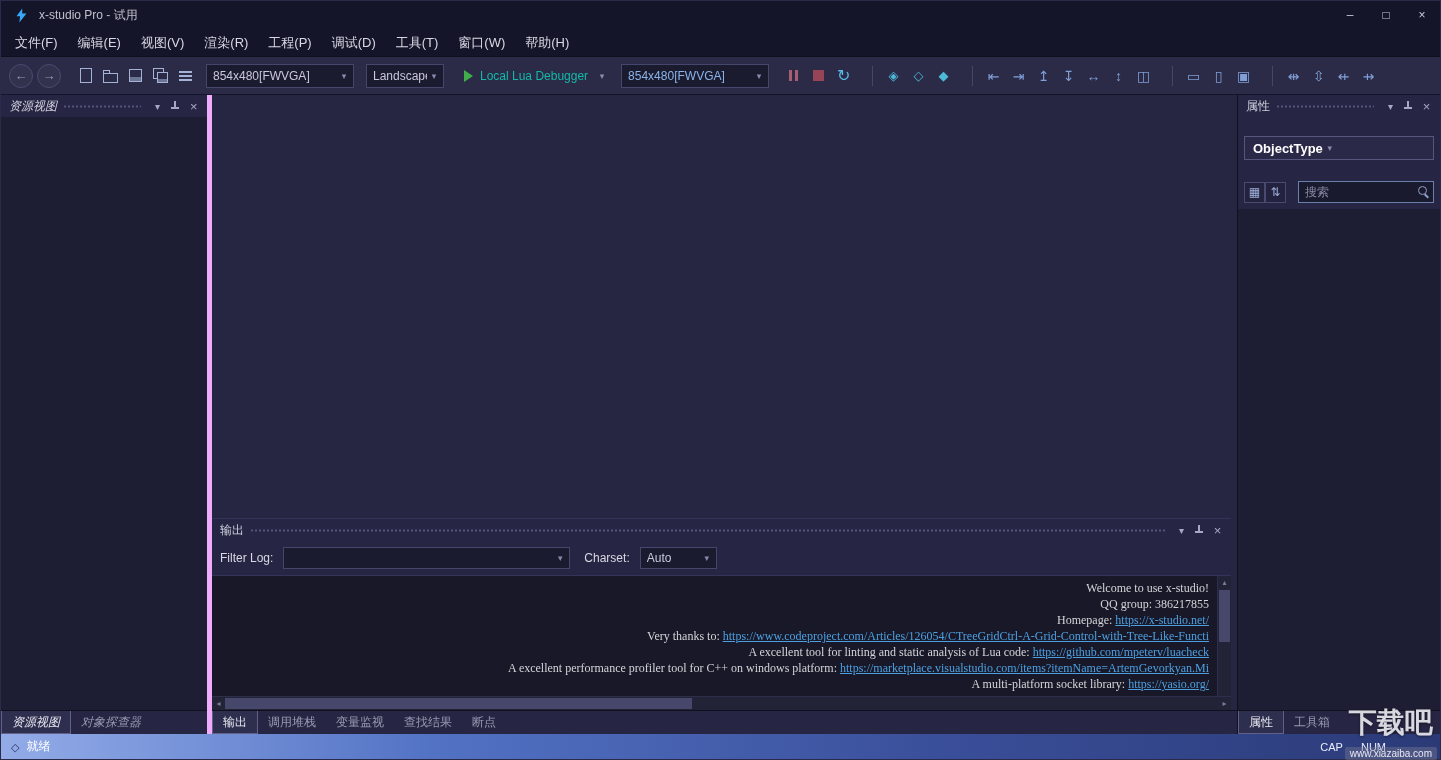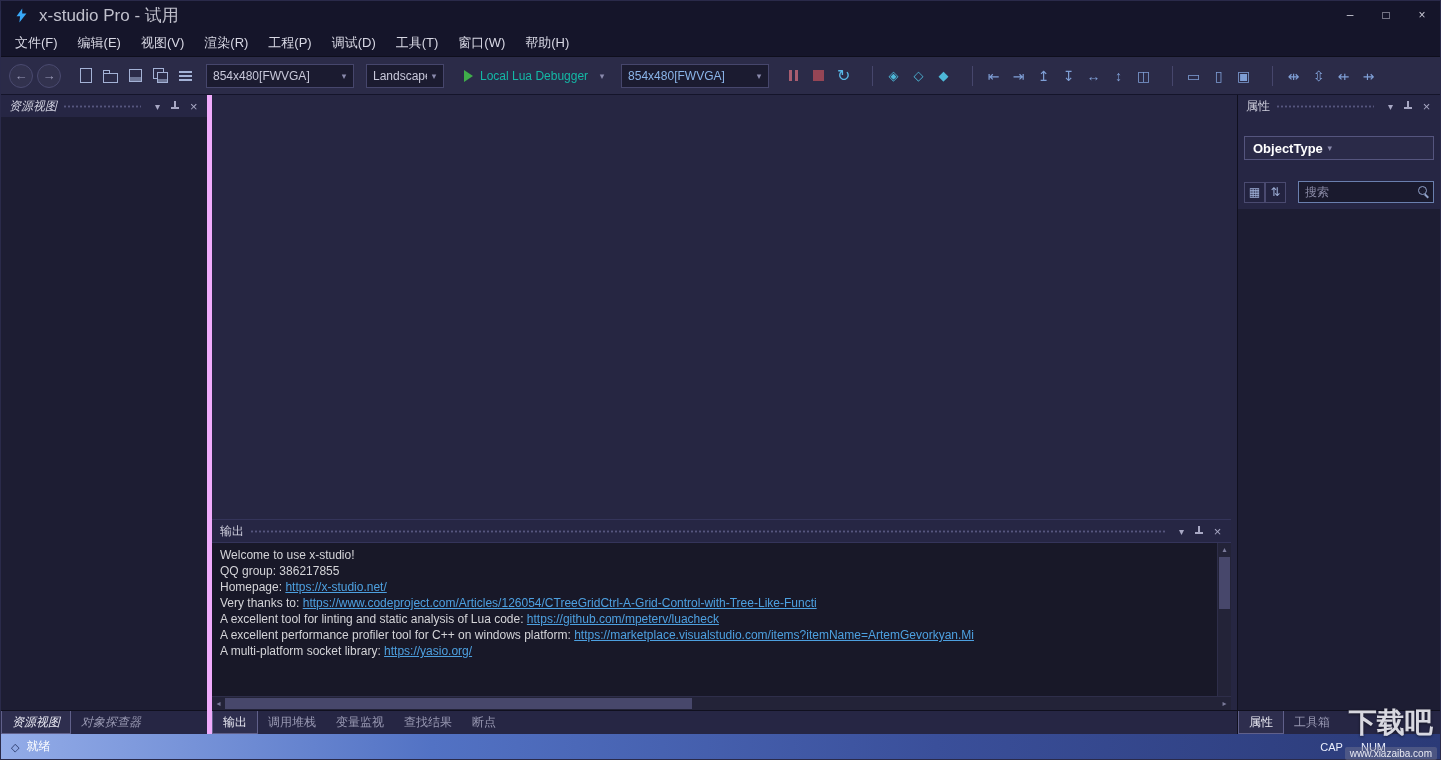--- a/index.html
+++ b/index.html
@@ -9,21 +9,21 @@
     background:#101020;user-select:none;
   }
   .app{
     width:100%;height:100%;display:flex;flex-direction:column;
     background:var(--workspace-bg,#262642);
     border:1px solid #2a2a4a;box-sizing:border-box;
   }
   
   .titlebar{height:28px;flex:0 0 28px;background:var(--titlebar-bg,#15152a);display:flex;align-items:center;padding-left:10px;}
   .app-icon{width:20px;height:20px;display:flex;align-items:center;justify-content:center;margin-right:8px;}
-  .title{font-size:17px;color:#c0c0cc;}
+  .title{font-size:12px;color:#c0c0cc;}
   .win-controls{margin-left:auto;display:flex;}
   .win-btn{width:36px;height:28px;display:flex;align-items:center;justify-content:center;color:#c8c8d4;font-size:12px;cursor:default;}
   
   .menubar{height:27px;flex:0 0 27px;background:var(--titlebar-bg,#15152a);display:flex;align-items:center;padding-left:4px;border-bottom:1px solid #0e0e1c;}
   .menu-item{padding:0 10px;height:27px;display:flex;align-items:center;font-size:13px;color:#d8d8e4;cursor:default;}
   
   .toolbar{height:37px;flex:0 0 37px;background:var(--toolbar-bg,#2b2b48);display:flex;align-items:center;padding:0 8px;border-bottom:1px solid #14142a;}
   .tb-group{display:inline-flex;align-items:center;margin-right:8px;}
   .tb-sep{width:1px;height:20px;background:#46466c;margin:0 8px;flex:0 0 1px;}
   .tb-ico{width:25px;height:24px;display:inline-flex;align-items:center;justify-content:center;font-size:14px;color:var(--icon-blue,#7f9fd6);position:relative;cursor:default;}
@@ -68,21 +68,21 @@
   .tab{display:flex;align-items:center;padding:0 10px;font-size:12px;color:#9898b2;cursor:default;box-sizing:border-box;}
   .tab.active{background:#2e2e4e;border:1px solid #60608a;border-top:none;color:#e8e8f2;}
   
   .editor-area{flex:1;background:var(--workspace-bg,#262642);min-height:0;}
   .output-panel{flex:0 0 190px;display:flex;flex-direction:column;background:var(--chrome-bg,#262644);border-top:1px solid #34345a;margin-right:6px;}
   .filter-row{height:34px;flex:0 0 34px;display:flex;align-items:center;padding:0 8px;}
   .flabel{font-size:12px;color:#d8d8e4;margin-right:10px;}
   .filter-combo{width:287px;height:22px;margin-right:14px;}
   .charset-combo{width:77px;height:22px;}
   .console-wrap{flex:1;display:flex;min-height:0;border-top:1px solid #34345a;}
-  .console{flex:1;background:var(--console-bg,#181828);overflow:hidden;padding:4px 8px;font-family:Liberation Sans, sans-serif;font-size:12px;line-height:16px;color:#d4d4d8;min-width:0;}
+  .console{flex:1;background:var(--console-bg,#181828);overflow:hidden;padding:4px 8px;font-family:Liberation Serif, serif;font-size:12px;line-height:16px;color:#d4d4d8;min-width:0;text-align:right;}
   .console-line{white-space:pre;}
   .console-link{color:var(--link,#4da0e0);text-decoration:underline;cursor:pointer;}
   .vscroll{flex:0 0 13px;background:#232338;display:flex;flex-direction:column;align-items:center;border-left:1px solid #2e2e4a;}
   .vthumb{width:11px;height:52px;background:#47476b;margin-top:1px;}
   .hscroll{height:13px;flex:0 0 13px;display:flex;align-items:center;background:#232338;border-top:1px solid #2e2e4a;}
   .sarrow{width:13px;height:13px;display:flex;align-items:center;justify-content:center;color:#7a7a9a;font-size:8px;cursor:default;}
   .sarrow.up::before{content:"▴";}
   .sarrow.left::before{content:"◂";}
   .sarrow.right::before{content:"▸";}
   .htrack{flex:1;height:13px;position:relative;}
@@ -224,20 +224,32 @@
     <div class="center" data-name="center-column">
       <div class="editor-area" data-name="design-canvas"></div>
 
       <div class="output-panel" data-name="output-panel">
         <div class="panel-header" data-name="output-header">
           <span data-name="panel-title">输出</span>
           <span class="ph-dots" data-name="header-dots"></span>
           <span class="ph-ico chev-i" data-name="panel-menu-icon"></span>
           <span class="ph-ico pin-i" data-name="pin-icon"></span>
           <span class="ph-ico close-i" data-name="close-icon"></span>
+        </div>
+        <div class="filter-row" data-name="output-filter-row">
+          <span class="flabel" data-name="filter-log-label">Filter Log:</span>
+          <div class="combo filter-combo" data-name="filter-log-select">
+            <span class="combo-val" data-name="filter-log-value"></span>
+            <span class="chev" data-name="chevron-down-icon"></span>
+          </div>
+          <span class="flabel" data-name="charset-label">Charset:</span>
+          <div class="combo charset-combo" data-name="charset-select">
+            <span class="combo-val" data-name="charset-value">Auto</span>
+            <span class="chev" data-name="chevron-down-icon"></span>
+          </div>
         </div>
         <div class="console-wrap" data-name="console-wrap">
           <div class="console" data-name="output-console">
               <div class="console-line" data-name="console-line"><span data-name="console-text">Welcome to use x-studio!</span></div>
               <div class="console-line" data-name="console-line"><span data-name="console-text">QQ group: 386217855</span></div>
               <div class="console-line" data-name="console-line"><span data-name="console-text">Homepage: </span><span class="console-link" data-name="console-link">https://x-studio.net/</span></div>
               <div class="console-line" data-name="console-line"><span data-name="console-text">Very thanks to: </span><span class="console-link" data-name="console-link">https://www.codeproject.com/Articles/126054/CTreeGridCtrl-A-Grid-Control-with-Tree-Like-Functi</span></div>
               <div class="console-line" data-name="console-line"><span data-name="console-text">A excellent tool for linting and static analysis of Lua code: </span><span class="console-link" data-name="console-link">https://github.com/mpeterv/luacheck</span></div>
               <div class="console-line" data-name="console-line"><span data-name="console-text">A excellent performance profiler tool for C++ on windows platform: </span><span class="console-link" data-name="console-link">https://marketplace.visualstudio.com/items?itemName=ArtemGevorkyan.Mi</span></div>
               <div class="console-line" data-name="console-line"><span data-name="console-text">A multi-platform socket library: </span><span class="console-link" data-name="console-link">https://yasio.org/</span></div>

